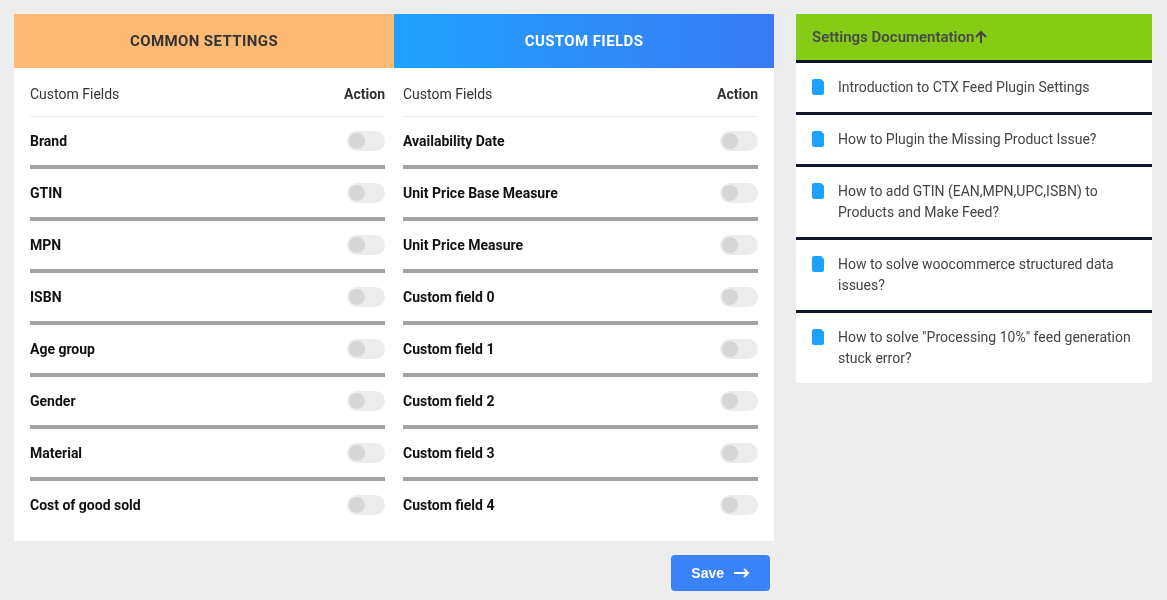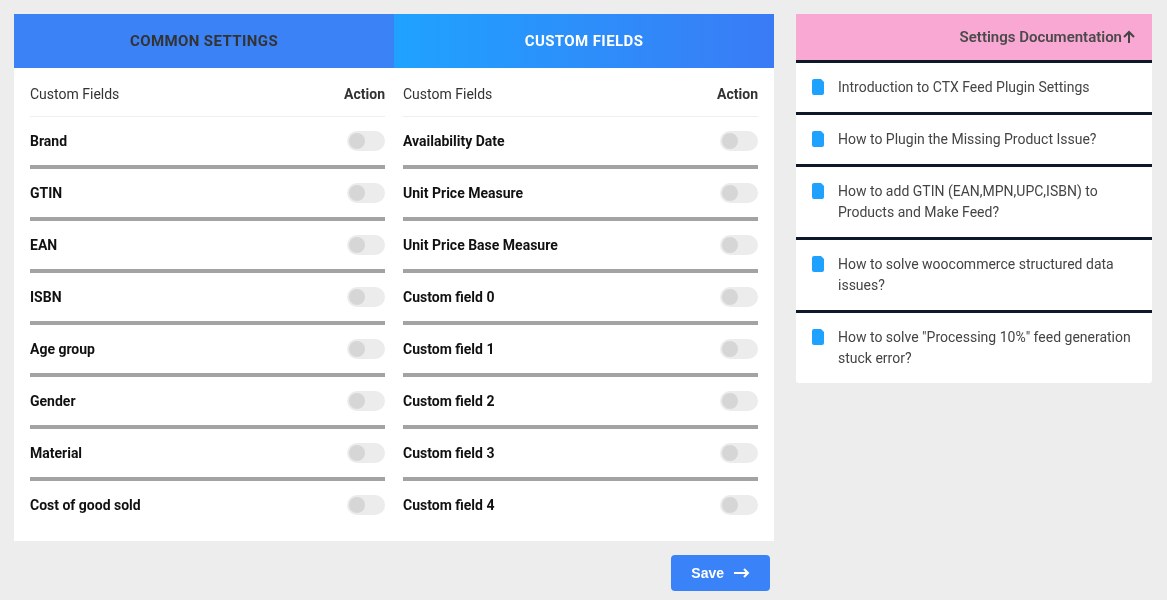--- a/index.html
+++ b/index.html
@@ -25,21 +25,21 @@
   .tab {
     flex: 1;
     text-align: center;
     font-weight: 700;
     letter-spacing: 0.4px;
     padding: 18px 10px;
     font-size: 15px;
     cursor: pointer;
   }
   .tab-common {
-    background: #3b82f6;
+    background: #fdba74;
     color: #333;
   }
   .tab-custom {
     background: linear-gradient(90deg, #1fa2ff 0%, #3a7bf5 100%);
     color: #fff;
   }
   .panel {
     background: #fff;
     padding: 0 16px 12px 16px;
   }
@@ -110,24 +110,24 @@
   }
   
   .right {
     width: 356px;
   }
   .doc-card {
     background: #fff;
     border-radius: 3px;
   }
   .doc-header {
-    background: #f9a8d4;
+    background: #84cc16;
     padding: 14px 16px;
     display: flex;
-    justify-content: flex-end;
+    justify-content: flex-start;
     align-items: center;
     font-weight: 600;
     font-size: 15px;
     color: #4a4a4a;
   }
   .doc-list {
     display: flex;
     flex-direction: column;
   }
   .doc-item {
@@ -175,21 +175,21 @@
                 <div class="knob"></div>
               </div>
           </div>
           <div class="field-row">
             <span class="field-name">GTIN</span>
             <div class="toggle">
                 <div class="knob"></div>
               </div>
           </div>
           <div class="field-row">
-            <span class="field-name">EAN</span>
+            <span class="field-name">MPN</span>
             <div class="toggle">
                 <div class="knob"></div>
               </div>
           </div>
           <div class="field-row">
             <span class="field-name">ISBN</span>
             <div class="toggle">
                 <div class="knob"></div>
               </div>
           </div>
@@ -224,27 +224,27 @@
             <span class="th-label">Custom Fields</span>
             <span class="th-action">Action</span>
           </div>
           <div class="field-row">
             <span class="field-name">Availability Date</span>
             <div class="toggle">
                 <div class="knob"></div>
               </div>
           </div>
           <div class="field-row">
+            <span class="field-name">Unit Price Base Measure</span>
+            <div class="toggle">
+                <div class="knob"></div>
+              </div>
+          </div>
+          <div class="field-row">
             <span class="field-name">Unit Price Measure</span>
-            <div class="toggle">
-                <div class="knob"></div>
-              </div>
-          </div>
-          <div class="field-row">
-            <span class="field-name">Unit Price Base Measure</span>
             <div class="toggle">
                 <div class="knob"></div>
               </div>
           </div>
           <div class="field-row">
             <span class="field-name">Custom field 0</span>
             <div class="toggle">
                 <div class="knob"></div>
               </div>
           </div>

